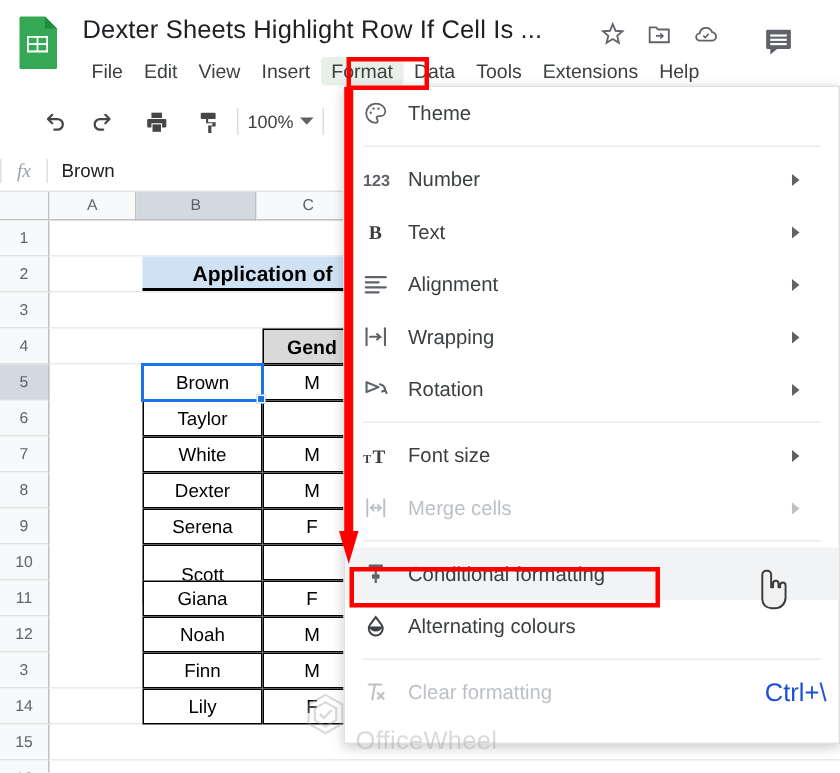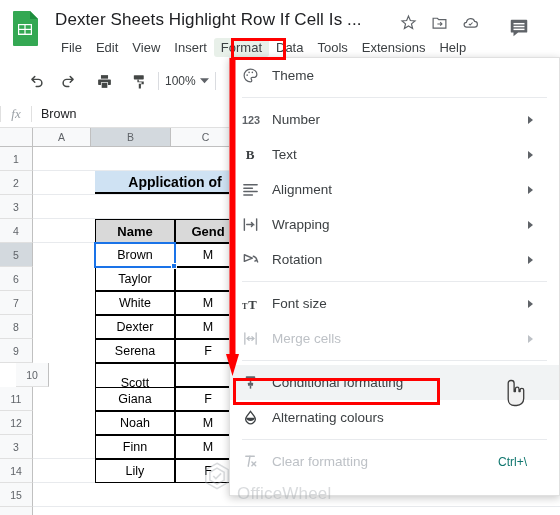--- a/index.html
+++ b/index.html
@@ -120,21 +120,21 @@
   .dd-row.hl { background: #f1f3f4; }
   .dd-ico { width: 30px; display: flex; align-items: center; justify-content: flex-start; color: #5f6368; }
   .dd-row.disabled .dd-ico { color: #bdc1c6; }
   .dd-label { white-space: nowrap; }
   .dd-arrow {
     position: absolute; right: 26px; top: 50%; transform: translateY(-50%);
     width: 0; height: 0; border-left: 5px solid #5f6368;
     border-top: 4px solid transparent; border-bottom: 4px solid transparent;
   }
   .dd-row.disabled .dd-arrow { border-left-color: #bdc1c6; }
-  .dd-shortcut { position: absolute; right: 32px; font-size: 12px; color: #0f766e; }
+  .dd-shortcut { position: absolute; right: 8px; font-size: 17px; color: #1d4ed8; }
   .dd-div { height: 1px; background: #e8eaed; margin: 4px 12px; }
 
   
   .anno-box {
     position: absolute; border: 3px solid #ff0000; z-index: 40; pointer-events: none;
   }
   .anno-arrow { position: absolute; z-index: 39; pointer-events: none; }
 
   
   .hand-cursor { position: absolute; left: 502px; top: 378px; z-index: 45; }
@@ -269,39 +269,38 @@
 
     <div class="rowhead" style="top:19px;">1</div>
     <div class="rowhead" style="top:43px;">2</div>
     <div class="rowhead" style="top:67px;">3</div>
     <div class="rowhead" style="top:91px;">4</div>
     <div class="rowhead sel" style="top:115px;">5</div>
     <div class="rowhead" style="top:139px;">6</div>
     <div class="rowhead" style="top:163px;">7</div>
     <div class="rowhead" style="top:187px;">8</div>
     <div class="rowhead" style="top:211px;">9</div>
-    <div class="rowhead" style="top:235px;margin-left:16px;">10</div>
+    <div class="rowhead" style="top:235px;">10</div>
     <div class="rowhead" style="top:259px;">11</div>
     <div class="rowhead" style="top:283px;">12</div>
     <div class="rowhead" style="top:307px;">3</div>
     <div class="rowhead" style="top:331px;">14</div>
     <div class="rowhead" style="top:355px;">15</div>
     <div class="rowhead" style="top:379px;">16</div>
 
     <div class="gridline-h" style="top:42px;  width:527px;"></div>
     <div class="gridline-h" style="top:66px;  width:527px;"></div>
     <div class="gridline-h" style="top:90px;  width:527px;"></div>
     <div class="gridline-h" style="top:114px; width:527px;"></div>
     <div class="gridline-h" style="top:330px; width:527px;"></div>
     <div class="gridline-h" style="top:354px; width:527px;"></div>
     <div class="gridline-h" style="top:378px; width:527px;"></div>
 
     <div class="title-merged" style="left:95px; top:43px; width:160px; height:23px;">Application of</div>
 
-    <div class="hdr-cell" style="left:95px;  top:91px; width:80px;  height:24px;">Name</div>
     <div class="hdr-cell" style="left:175px; top:91px; width:66px;  height:24px;">Gend</div>
 
     <div class="data-cell" style="left:95px;  top:115px; width:80px; height:24px;">Brown</div>
     <div class="data-cell" style="left:175px; top:115px; width:66px; height:24px;">M</div>
 
     <div class="data-cell" style="left:95px;  top:139px; width:80px; height:24px;">Taylor</div>
     <div class="data-cell" style="left:175px; top:139px; width:66px; height:24px;"></div>
 
     <div class="data-cell" style="left:95px;  top:163px; width:80px; height:24px;">White</div>
     <div class="data-cell" style="left:175px; top:163px; width:66px; height:24px;">M</div>

